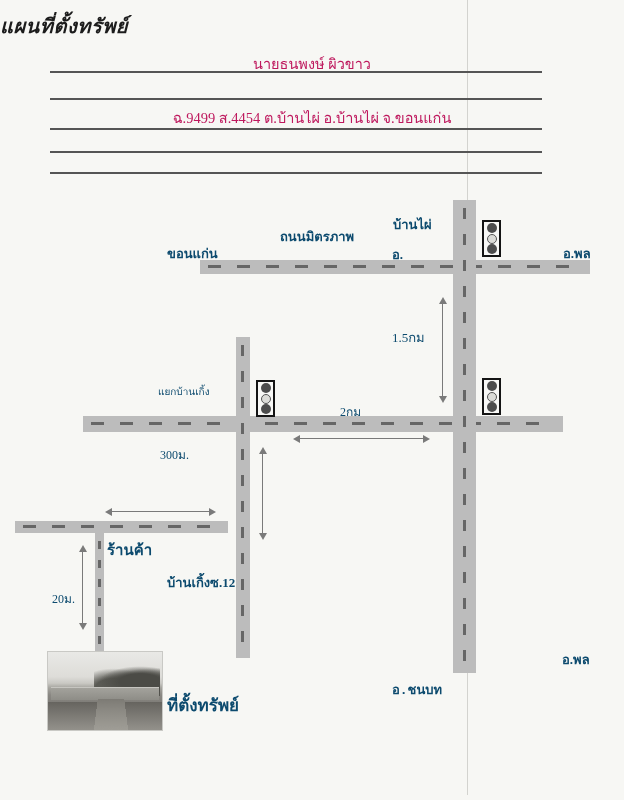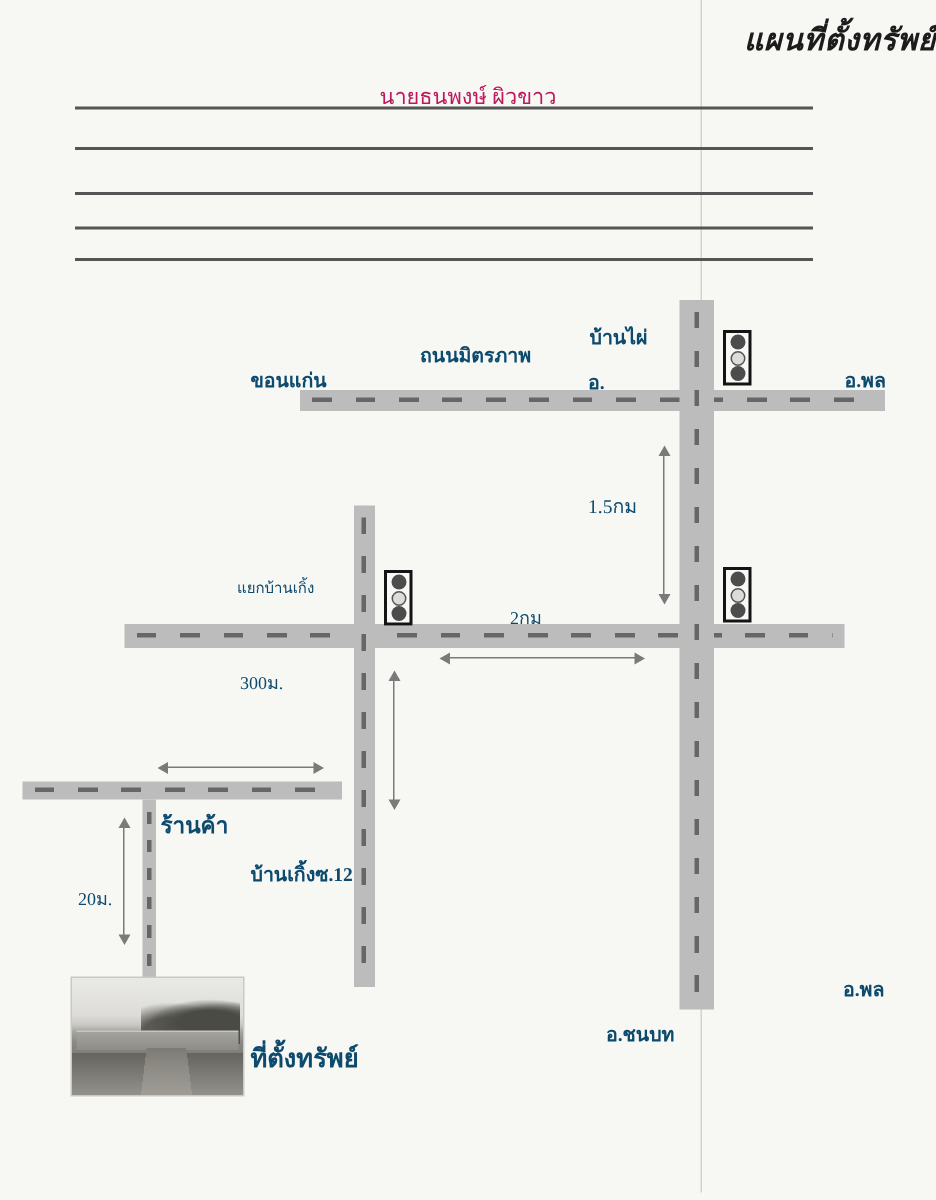--- a/index.html
+++ b/index.html
@@ -9,21 +9,21 @@
     font-family:"Liberation Serif","DejaVu Serif",serif;
     color:#222;
     position:relative;
     overflow:hidden;
   }
   .canvas{position:absolute;left:0;top:0;width:624px;height:800px;}
 
   
   .doc-title{
     position:absolute;left:0;top:10px;width:100%;
-    text-align:right;font-size:20px;font-weight:bold;font-style:italic;
+    text-align:left;font-size:20px;font-weight:bold;font-style:italic;
     letter-spacing:.5px;color:#1c1c1c;
   }
   .doc-sub{position:absolute;left:0;width:100%;text-align:center;font-size:14.5px;color:#be185d;}
   .sub-name{top:52px;}
   .sub-court{top:79px;}
   .sub-deed{top:106px;}
   .rule{position:absolute;left:50px;width:492px;height:2px;background:#555;}
   .rule.r1{top:71px;}
   .rule.r2{top:98px;}
   .rule.r3{top:128px;}
@@ -96,21 +96,21 @@
   #lbl-banphai{left:393px;top:214px;}
   #lbl-amphoe{left:392px;top:244px;}
   #lbl-phon-top{left:563px;top:243px;}
   #lbl-15km{left:392px;top:327px;font-weight:500;}
   #lbl-junction{left:158px;top:384px;font-size:10px;font-weight:500;}
   #lbl-2km{left:340px;top:402px;font-size:12px;font-weight:500;font-family:Liberation Serif, serif;}
   #lbl-300m{left:160px;top:445px;font-size:12px;font-weight:500;}
   #lbl-shop{left:107px;top:538px;font-size:15px;}
   #lbl-soi12{left:167px;top:572px;}
   #lbl-20m{left:52px;top:589px;font-size:12px;font-weight:500;}
-  #lbl-chonnabot{left:404px;top:679px;}
+  #lbl-chonnabot{left:392px;top:679px;font-family:Liberation Mono, monospace;}
   #lbl-phon-bottom{left:562px;top:649px;}
   #lbl-property{left:167px;top:691px;font-size:17px;font-weight:600;}
 
   
   .photo{
     position:absolute;left:48px;top:652px;width:114px;height:78px;overflow:hidden;z-index:3;
     background:linear-gradient(#e9e9e6 0%,#dddcd8 32%,#c9c8c3 40%,#a5a49e 46%,#8a8883 55%,#75736e 75%,#8b8984 100%);
     box-shadow:0 0 0 1px #c9c9c5;
   }
   .photo .trees{
@@ -138,20 +138,21 @@
 <body>
 
 <div class="canvas">
 
   <div class="scanline"></div>
 
   <div class="doc-title">แผนที่ตั้งทรัพย์</div>
   <div class="doc-sub sub-name">นายธนพงษ์ ผิวขาว</div>
   <div class="rule r1"></div>
   <div class="rule r2"></div>
+  <div class="doc-sub sub-deed">ฉ.9499 ส.4454 ต.บ้านไผ่ อ.บ้านไผ่ จ.ขอนแก่น</div>
   <div class="rule r3"></div>
   <div class="rule r4"></div>
   <div class="rule r5"></div>
 
   <div id="road-mittraphap" class="road road-h"></div>
   <div id="road-h2" class="road road-h"></div>
   <div id="road-h3" class="road road-h"></div>
   <div id="road-v-right" class="road road-v"></div>
   <div id="road-v-middle" class="road road-v"></div>
   <div id="road-v-small" class="road road-v thin"></div>

